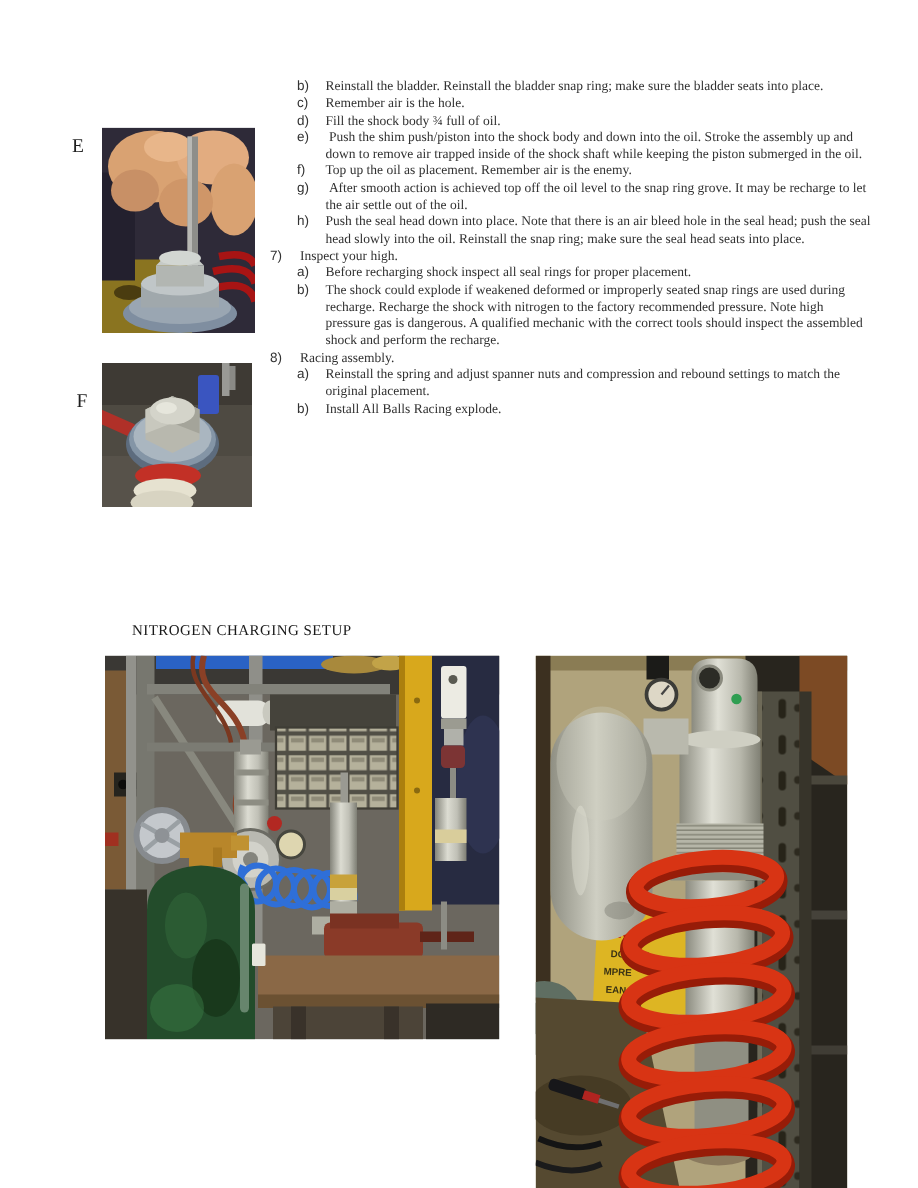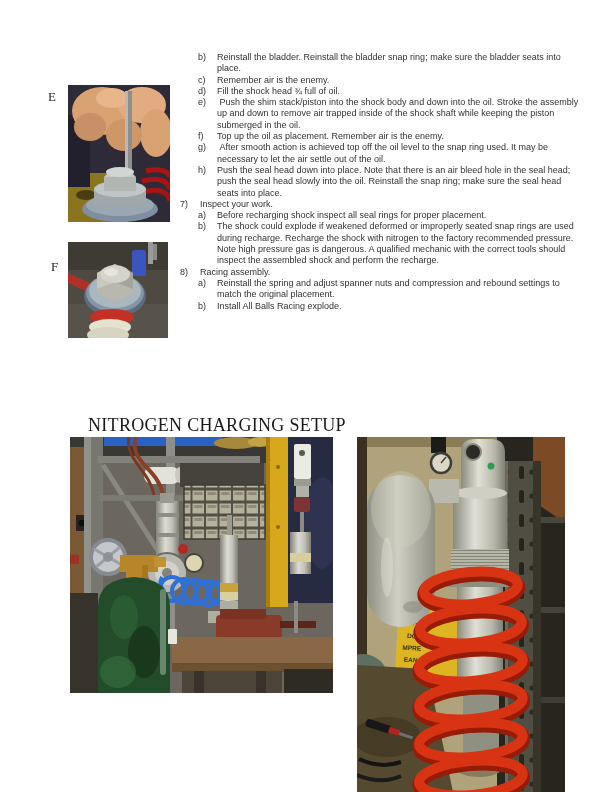--- a/index.html
+++ b/index.html
@@ -25,27 +25,27 @@
     top: 52px;
     width: 401px;
     font-size: 9px;
     line-height: 11.3px;
     color: #323232;
   }
   .row { display: flex; }
   .row.lvl1 { padding-left: 18px; }
   .marker { flex: 0 0 20px; }
   .lvl1 .marker { flex: 0 0 19px; }
-  .itext { flex: 1; white-space: pre-wrap; }
+  .itext { flex: 1; white-space: pre-wrap; font-family: Liberation Serif, serif; }
   .nitrogen-heading {
     position: absolute;
     left: 88px;
     top: 415px;
     font-family: "Liberation Serif", serif;
-    font-size: 18px;
+    font-size: 10px;
     letter-spacing: 0.3px;
     color: #1a1a1a;
   }
   .photo { position: absolute; overflow: hidden; }
   .photo svg { display: block; width: 100%; height: 100%; }
   #photo-e { left: 68px; top: 85px;  width: 102px; height: 137px; }
   #photo-f { left: 68px; top: 242px; width: 100px; height: 96px; }
   #photo-nitrogen { left: 70px;  top: 437px; width: 263px; height: 256px; }
   #photo-shock    { left: 357px; top: 437px; width: 208px; height: 355px; }
   .sign-red  { font-family: "Liberation Sans", sans-serif; font-size: 12px; font-weight: bold; fill: #c22814; }
@@ -115,45 +115,45 @@
     </svg>
   </div>
 
   <div class="instructions">
     <div class="row lvl1">
       <span class="marker">b)</span>
       <span class="itext">Reinstall the bladder. Reinstall the bladder snap ring; make sure the bladder seats into place.</span>
     </div>
     <div class="row lvl1">
       <span class="marker">c)</span>
-      <span class="itext">Remember air is the enemy.</span>
+      <span class="itext">Remember air is the hole.</span>
     </div>
     <div class="row lvl1">
       <span class="marker">d)</span>
-      <span class="itext">Fill the shock head ¾ full of oil.</span>
+      <span class="itext">Fill the shock body ¾ full of oil.</span>
     </div>
     <div class="row lvl1">
       <span class="marker">e)</span>
-      <span class="itext"> Push the shim stack/piston into the shock body and down into the oil. Stroke the assembly up and down to remove air trapped inside of the shock shaft while keeping the piston submerged in the oil.</span>
+      <span class="itext"> Push the shim push/piston into the shock body and down into the oil. Stroke the assembly up and down to remove air trapped inside of the shock shaft while keeping the piston submerged in the oil.</span>
     </div>
     <div class="row lvl1">
       <span class="marker">f)</span>
       <span class="itext">Top up the oil as placement. Remember air is the enemy.</span>
     </div>
     <div class="row lvl1">
       <span class="marker">g)</span>
-      <span class="itext"> After smooth action is achieved top off the oil level to the snap ring used. It may be necessary to let the air settle out of the oil.</span>
+      <span class="itext"> After smooth action is achieved top off the oil level to the snap ring grove. It may be recharge to let the air settle out of the oil.</span>
     </div>
     <div class="row lvl1">
       <span class="marker">h)</span>
       <span class="itext">Push the seal head down into place. Note that there is an air bleed hole in the seal head; push the seal head slowly into the oil. Reinstall the snap ring; make sure the seal head seats into place.</span>
     </div>
     <div class="row lvl0">
       <span class="marker">7)</span>
-      <span class="itext">Inspect your work.</span>
+      <span class="itext">Inspect your high.</span>
     </div>
     <div class="row lvl1">
       <span class="marker">a)</span>
       <span class="itext">Before recharging shock inspect all seal rings for proper placement.</span>
     </div>
     <div class="row lvl1">
       <span class="marker">b)</span>
       <span class="itext">The shock could explode if weakened deformed or improperly seated snap rings are used during recharge. Recharge the shock with nitrogen to the factory recommended pressure. Note high pressure gas is dangerous. A qualified mechanic with the correct tools should inspect the assembled shock and perform the recharge.</span>
     </div>
     <div class="row lvl0">

